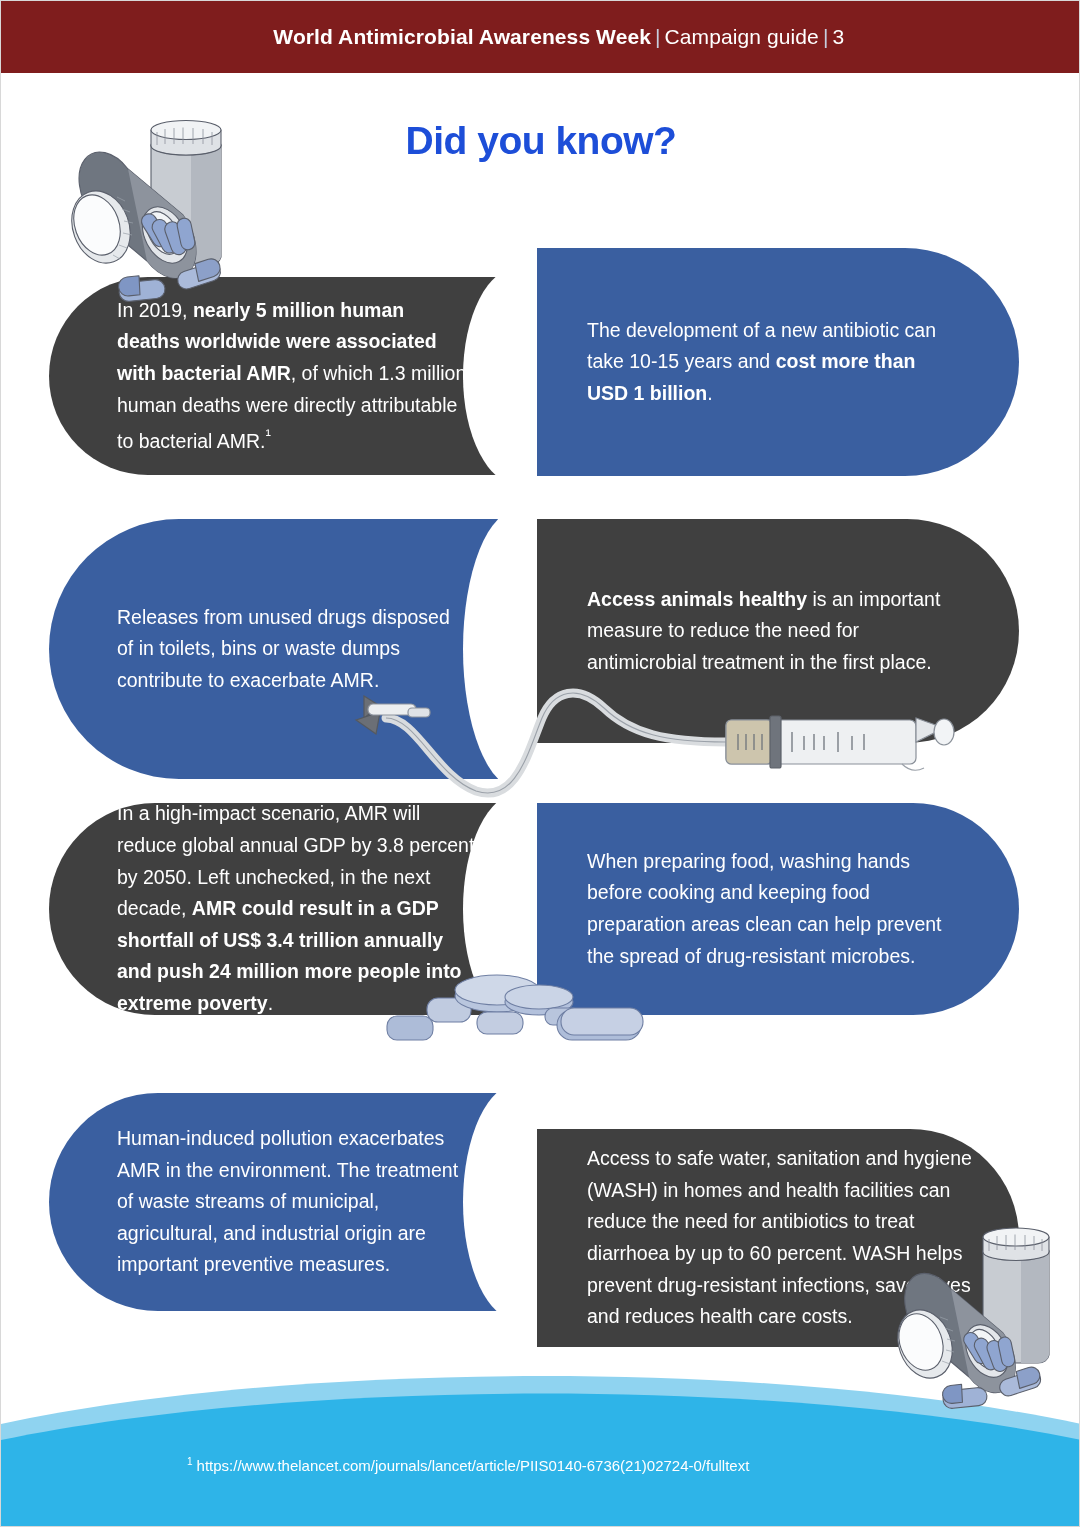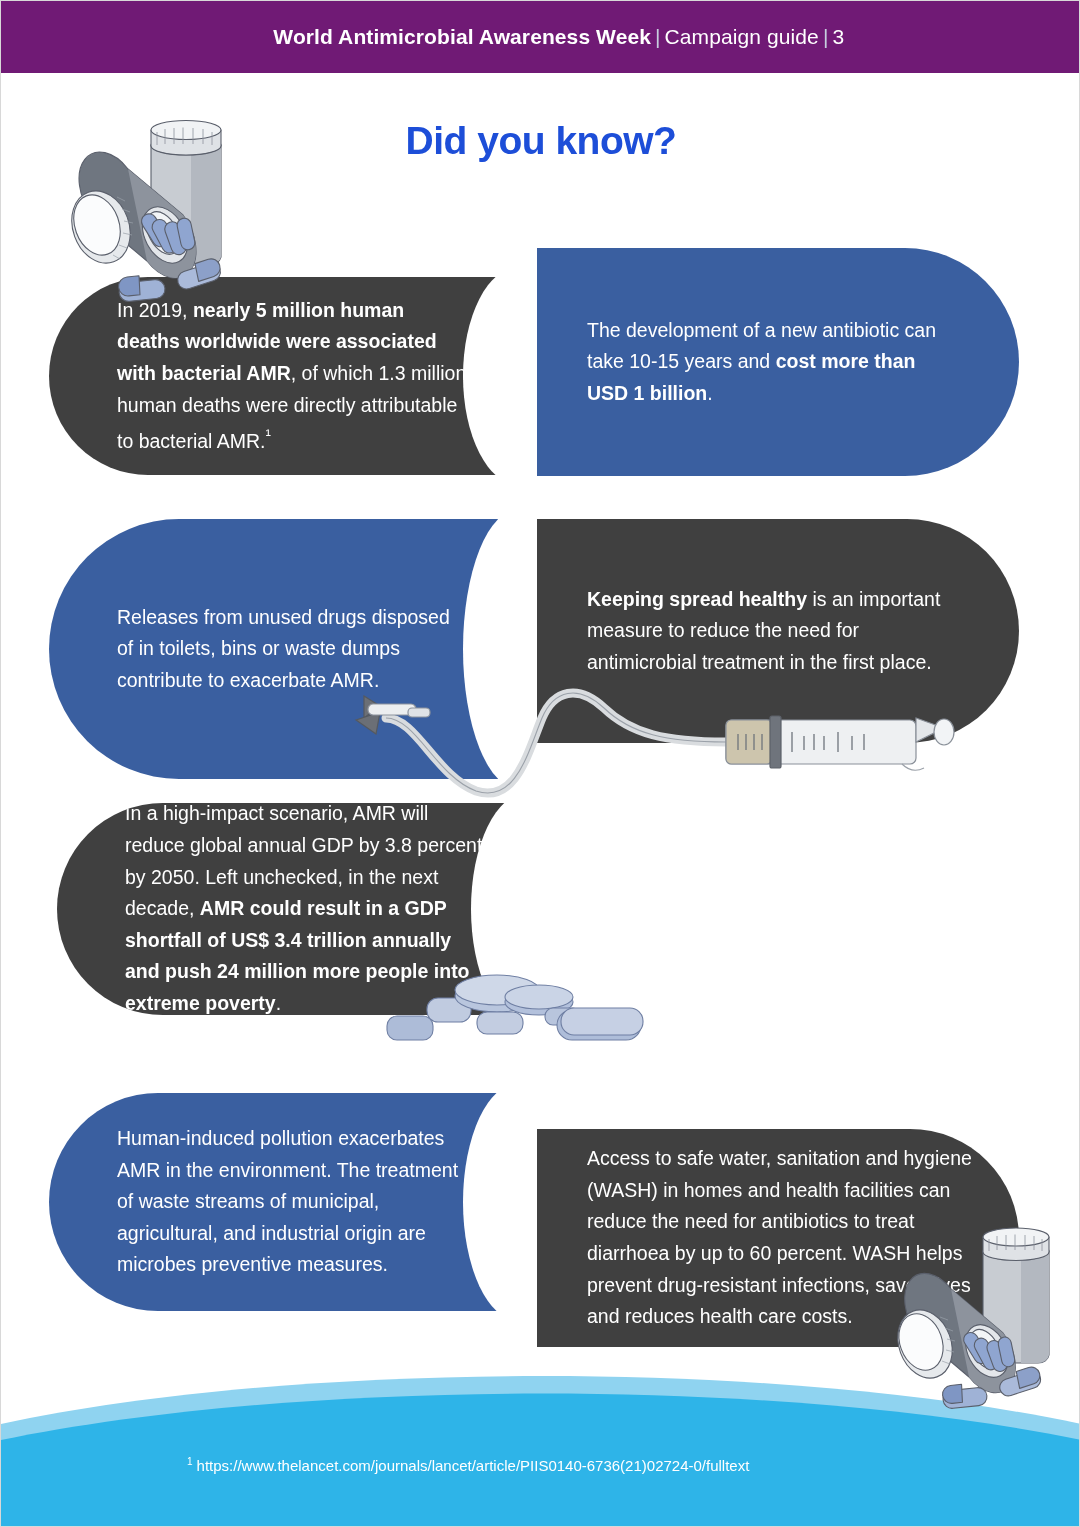--- a/index.html
+++ b/index.html
@@ -22,21 +22,21 @@
     overflow: hidden;
     border: 1px solid #d8d8d8;
   }
 
   
   .header-bar {
     position: absolute;
     top: 0; left: 0;
     width: 1080px;
     height: 72px;
-    background: #701a75;
+    background: #7f1d1d;
     display: flex;
     align-items: center;
     justify-content: center;
   }
   .header-text {
     color: #ffffff;
     font-size: 21px;
     letter-spacing: .1px;
     white-space: pre;
   }
@@ -81,21 +81,21 @@
   
   .pill-right { border-radius: 0 130px 130px 0; align-items: center; }
 
   
   #block-1 { left: 48px;  top: 276px;  width: 470px; height: 198px; padding: 0 50px 0 68px; }
   #block-2 { left: 536px; top: 247px;  width: 482px; height: 228px; padding: 0 60px 0 50px; }
 
   #block-3 { left: 48px;  top: 518px;  width: 470px; height: 260px; padding: 0 50px 0 68px; }
   #block-4 { left: 536px; top: 518px;  width: 482px; height: 224px; padding: 0 60px 0 50px; }
 
-  #block-5 { left: 56px;  top: 802px;  width: 470px; height: 212px; padding: 0 44px 0 68px; }
+  #block-5 { left: 48px;  top: 802px;  width: 470px; height: 212px; padding: 0 44px 0 68px; }
   #block-6 { left: 536px; top: 802px;  width: 482px; height: 212px; padding: 0 60px 0 50px; }
 
   #block-7 { left: 48px;  top: 1092px; width: 470px; height: 218px; padding: 0 50px 0 68px; }
   #block-8 { left: 536px; top: 1128px; width: 482px; height: 218px; padding: 0 46px 0 50px; }
 
   
   .pill-left::after {
     content: "";
     position: absolute;
     right: -56px; top: -10px;
@@ -147,29 +147,32 @@
       <div class="ptext"><span>In 2019, </span><b>nearly 5 million human deaths worldwide were associated with bacterial AMR</b><span>, of which 1.3 million human deaths were directly attributable to bacterial AMR.</span><sup>¹</sup></div>
     </div>
   <div class="pill pill-dark  pill-right" id="block-2">
       <div class="ptext"><span>The development of a new antibiotic can take 10-15 years and </span><b>cost more than USD 1 billion</b><span>.</span></div>
     </div>
 
   <div class="pill pill-dark  pill-left" id="block-3">
       <div class="ptext"><span>Releases from unused drugs disposed of in toilets, bins or waste dumps contribute to exacerbate AMR.</span></div>
     </div>
   <div class="pill pill-light pill-right" id="block-4">
-      <div class="ptext"><b>Keeping spread healthy</b><span> is an important measure to reduce the need for antimicrobial treatment in the first place.</span></div>
+      <div class="ptext"><b>Access animals healthy</b><span> is an important measure to reduce the need for antimicrobial treatment in the first place.</span></div>
     </div>
 
   <div class="pill pill-light pill-left" id="block-5">
       <div class="ptext"><span>In a high-impact scenario, AMR will reduce global annual GDP by 3.8 percent by 2050. Left unchecked, in the next decade, </span><b>AMR could result in a GDP shortfall of US$ 3.4 trillion annually and push 24 million more people into extreme poverty</b><span>.</span></div>
     </div>
+  <div class="pill pill-dark  pill-right" id="block-6">
+      <div class="ptext"><span>When preparing food, washing hands before cooking and keeping food preparation areas clean can help prevent the spread of drug-resistant microbes.</span></div>
+    </div>
 
   <div class="pill pill-dark  pill-left" id="block-7">
-      <div class="ptext"><span>Human-induced pollution exacerbates AMR in the environment. The treatment of waste streams of municipal, agricultural, and industrial origin are microbes preventive measures.</span></div>
+      <div class="ptext"><span>Human-induced pollution exacerbates AMR in the environment. The treatment of waste streams of municipal, agricultural, and industrial origin are important preventive measures.</span></div>
     </div>
   <div class="pill pill-light pill-right" id="block-8">
       <div class="ptext"><span>Access to safe water, sanitation and hygiene (WASH) in homes and health facilities can reduce the need for antibiotics to treat diarrhoea by up to 60 percent. WASH helps prevent drug-resistant infections, saves lives and reduces health care costs.</span></div>
     </div>
 
   <svg class="illo" id="illo-bottles-top" viewBox="0 0 230 220">
     <g stroke="#5a5f6b" stroke-width="1.1" stroke-linejoin="round">
 
       <path d="M122 46 h70 v112 a12 10 0 0 1 -12 8 h-46 a12 10 0 0 1 -12 -8 z" fill="#c8ccd2"></path>
       <path d="M162 46 h30 v112 a12 10 0 0 1 -12 8 h-18 z" fill="#b3b8c0" stroke="none"></path>

